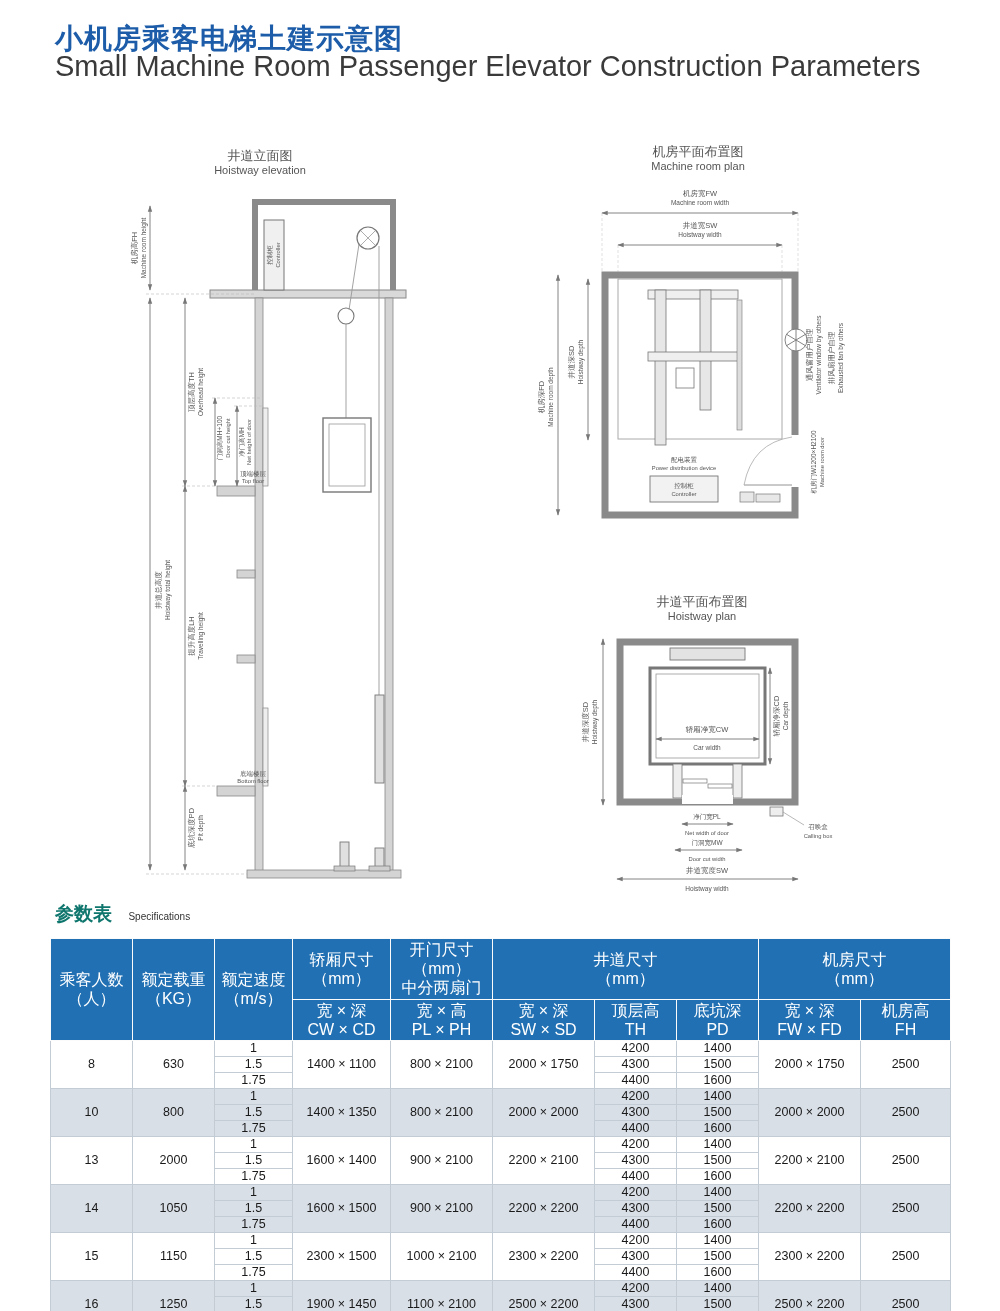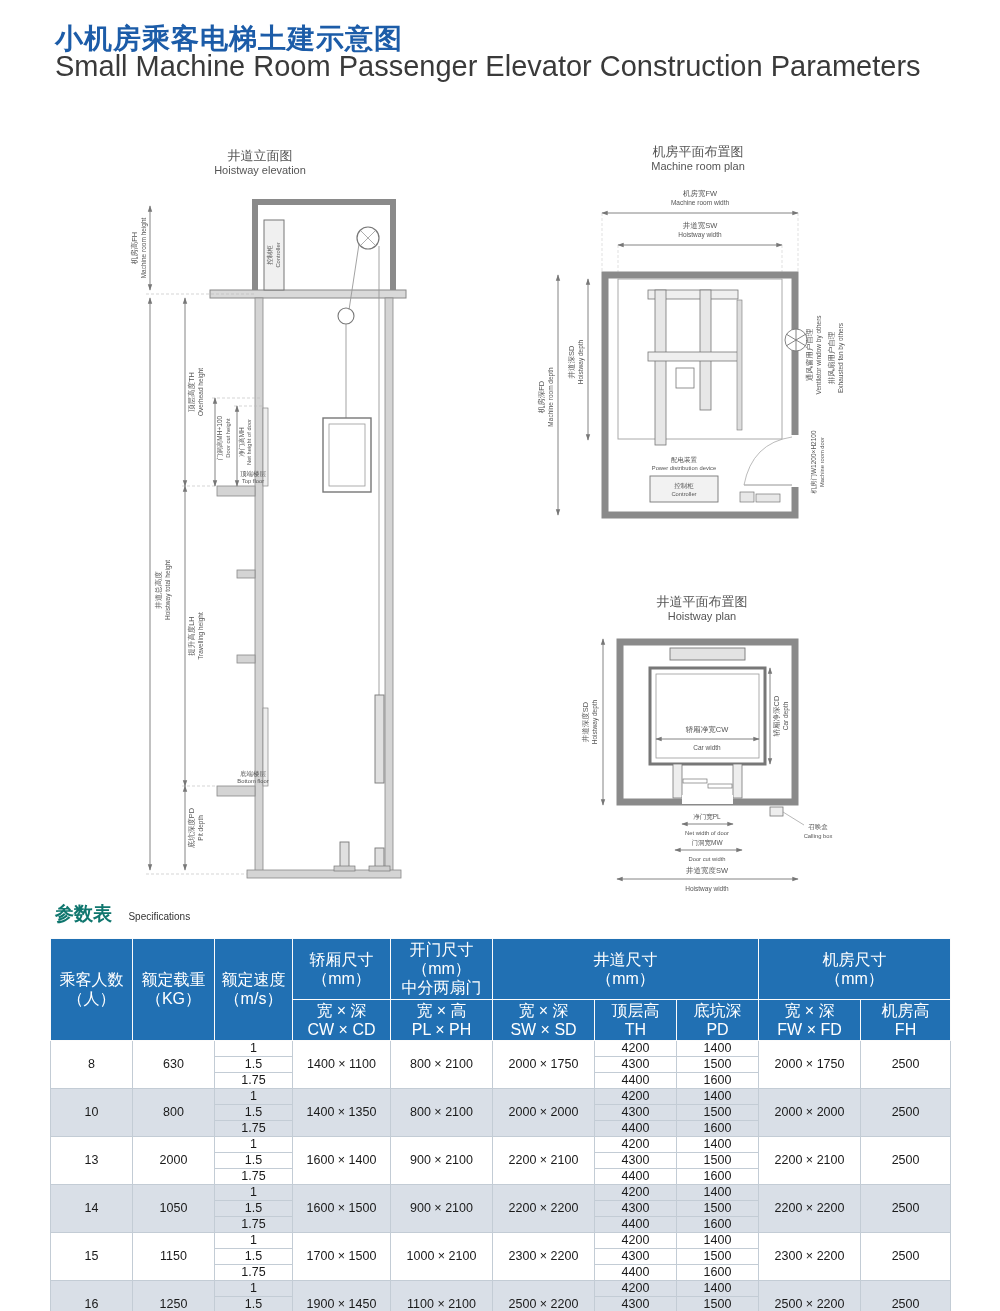--- a/index.html
+++ b/index.html
@@ -390,21 +390,21 @@
       <tr class="gB">
         <td>1.75</td>
         <td>4400</td>
         <td>1600</td>
       </tr>
 
       <tr class="gA">
         <td rowspan="3">15</td>
         <td rowspan="3">1150</td>
         <td>1</td>
-        <td rowspan="3">1700 × 1500</td>
+        <td rowspan="3">2300 × 1500</td>
         <td rowspan="3">1000 × 2100</td>
         <td rowspan="3">2300 × 2200</td>
         <td>4200</td>
         <td>1400</td>
         <td rowspan="3">2300 × 2200</td>
         <td rowspan="3">2500</td>
       </tr>
       <tr class="gA">
         <td>1.5</td>
         <td>4300</td>

